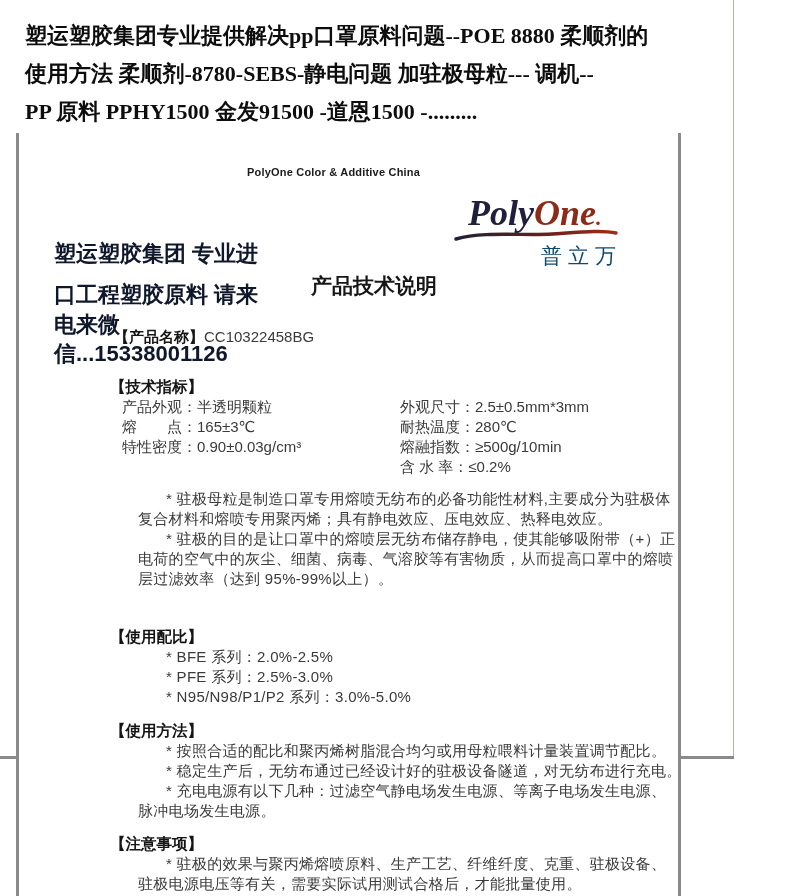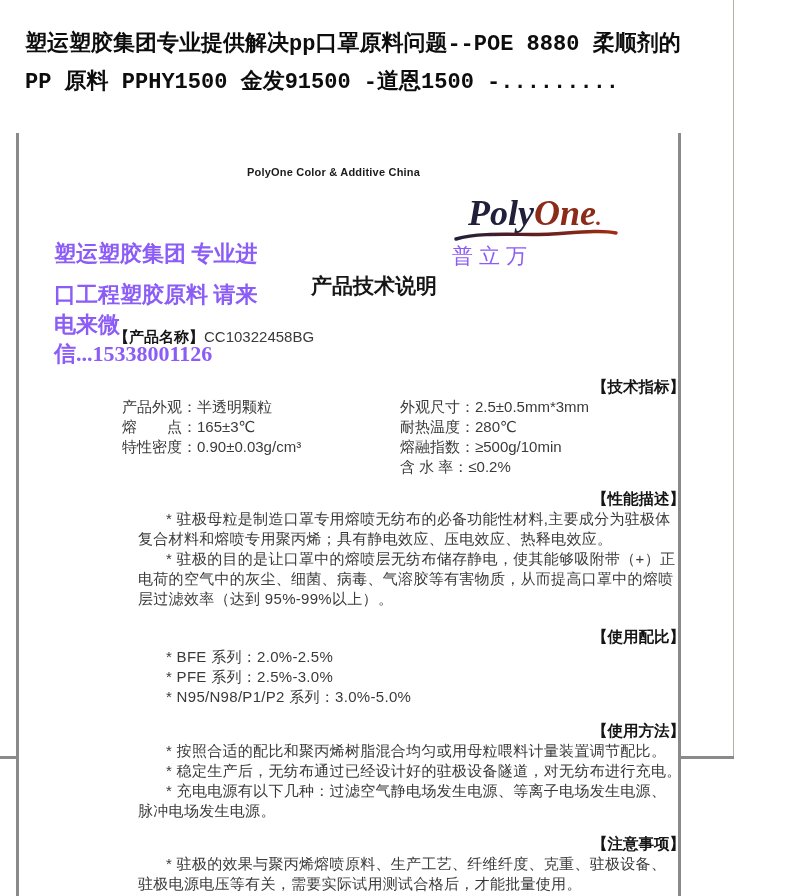--- a/index.html
+++ b/index.html
@@ -1,69 +1,70 @@
 <!DOCTYPE html>
 <html><head>
 <meta charset="utf-8">
 <style>
   html,body{margin:0;padding:0;background:#ffffff;}
   #stage{position:relative;width:799px;height:896px;background:#ffffff;overflow:hidden;
          font-family:"Liberation Sans","DejaVu Sans",sans-serif;}
 
   
-  .top-banner{position:absolute;left:25px;top:26px;width:740px;
-              font-family:Liberation Mono, monospace;
+  .top-banner{position:absolute;left:25px;top:17px;width:740px;
+              font-family:Liberation Serif, serif;
               font-weight:bold;font-size:22px;line-height:38px;color:#0d0d0d;}
   .side-line{position:absolute;left:54px;
-             font-family:Liberation Serif, serif;
-             font-weight:bold;font-size:22px;line-height:24px;color:#8b5cf6;white-space:nowrap;}
+             font-family:Liberation Sans, sans-serif;
+             font-weight:bold;font-size:22px;line-height:24px;color:#0f172a;white-space:nowrap;}
   .sl0{top:242px;} .sl1{top:283px;} .sl2{top:313px;} .sl3{top:342px;}
 
   
   .vline-thin{position:absolute;left:733px;top:0;width:1px;height:758px;background:#b4b0a8;}
   .page-border{position:absolute;top:133px;width:3px;height:763px;background:#8a8a8a;}
   .pb-left{left:16px;} .pb-right{left:678px;}
   .hmark{position:absolute;top:756px;height:3px;background:#8a8a8a;}
   .hm-left{left:0;width:16px;} .hm-right{left:681px;width:53px;}
 
   
   .company-header{position:absolute;left:247px;top:166px;font-size:11px;font-weight:bold;
                   color:#1b1b1b;letter-spacing:0.2px;white-space:nowrap;}
   .logo-wrap{position:absolute;left:452px;top:193px;width:170px;height:82px;}
   .logo-text{position:relative;font-family:"Liberation Serif","DejaVu Serif",serif;
              font-style:italic;font-weight:bold;font-size:36px;line-height:40px;
              white-space:nowrap;padding-left:16px;}
   .logo-poly{color:#20203a;} .logo-one{color:#8c2b18;} .logo-mark{color:#a22d12;font-size:22px;}
   .logo-swoosh{position:absolute;left:2px;top:33px;}
-  .logo-cn{position:absolute;left:0;top:49px;width:100%;text-align:left;
+  .logo-cn{position:absolute;left:0;top:49px;width:100%;text-align:right;
            font-family:"Liberation Serif","DejaVu Serif",serif;
-           font-size:21px;color:#8b5cf6;letter-spacing:6px;white-space:nowrap;}
+           font-size:21px;color:#0c4a6e;letter-spacing:6px;white-space:nowrap;}
   .doc-title{position:absolute;left:311px;top:272px;font-size:21px;font-weight:bold;color:#161616;}
 
   
   .product-name{position:absolute;left:114px;top:328px;font-size:15px;color:#3a3a3a;white-space:nowrap;}
   .product-name .lbl{font-weight:bold;color:#161616;margin-top:46px;}
 
   
   .section{position:absolute;left:110px;width:575px;font-size:15px;color:#3a3a3a;}
-  .section .title{height:20px;line-height:20px;font-weight:bold;font-size:15.5px;color:#151515;text-align:right;}
+  .section .title{height:20px;line-height:20px;font-weight:bold;font-size:15.5px;color:#151515;}
   .section .line{height:20px;line-height:20px;letter-spacing:0.3px;white-space:nowrap;margin-left:28px;}
   .section .ind{padding-left:28px;}
   .sec-tech{top:377px;} .sec-perf{top:489px;} .sec-ratio{top:627px;}
   .sec-usage{top:721px;} .sec-notes{top:834px;}
   .spec-row{position:relative;height:20px;line-height:20px;white-space:nowrap;}
   .spec-left{position:absolute;left:12px;} .spec-right{position:absolute;left:290px;}
 </style>
 </head>
 <body>
 
 <div id="stage">
 
   <div class="top-banner">
     <div>塑运塑胶集团专业提供解决pp口罩原料问题--POE 8880 柔顺剂的</div>
+    <div>使用方法 柔顺剂-8780-SEBS-静电问题 加驻极母粒--- 调机--</div>
     <div>PP 原料 PPHY1500 金发91500 -道恩1500 -.........</div>
   </div>
 
   <div class="vline-thin"></div>
   <div class="page-border pb-left"></div>
   <div class="page-border pb-right"></div>
   <div class="hmark hm-left"></div>
   <div class="hmark hm-right"></div>
 
   <div class="company-header">PolyOne Color &amp; Additive China</div>
@@ -109,21 +110,20 @@
     <div class="spec-row">
       <span class="spec-left">特性密度：0.90±0.03g/cm³</span>
       <span class="spec-right">熔融指数：≥500g/10min</span>
     </div>
     <div class="spec-row">
       <span class="spec-right">含 水 率：≤0.2%</span>
     </div>
   </div>
 
   <div class="section sec-perf">
-    <div class="title">【性能描述】</div>
     <div class="line ind">* 驻极母粒是制造口罩专用熔喷无纺布的必备功能性材料,主要成分为驻极体</div>
     <div class="line">复合材料和熔喷专用聚丙烯；具有静电效应、压电效应、热释电效应。</div>
     <div class="line ind">* 驻极的目的是让口罩中的熔喷层无纺布储存静电，使其能够吸附带（+）正</div>
     <div class="line">电荷的空气中的灰尘、细菌、病毒、气溶胶等有害物质，从而提高口罩中的熔喷</div>
     <div class="line">层过滤效率（达到 95%-99%以上）。</div>
   </div>
 
   <div class="section sec-ratio">
     <div class="title">【使用配比】</div>
     <div class="line ind">* BFE 系列：2.0%-2.5%</div>

